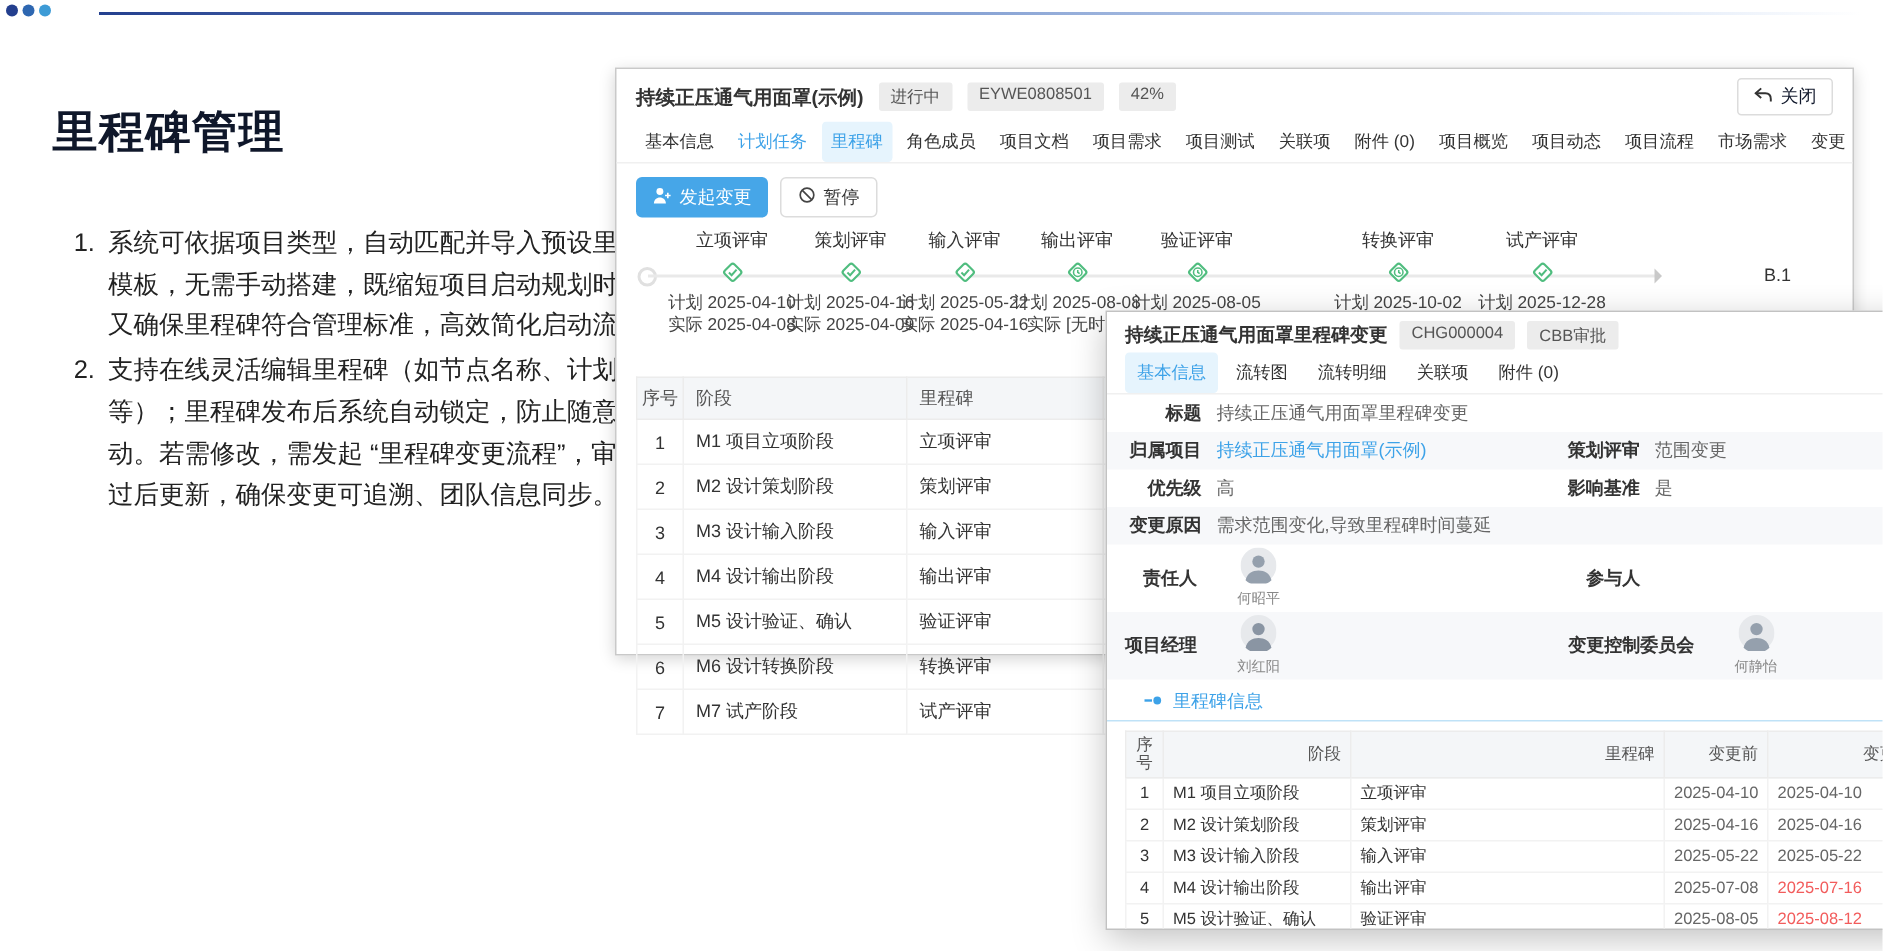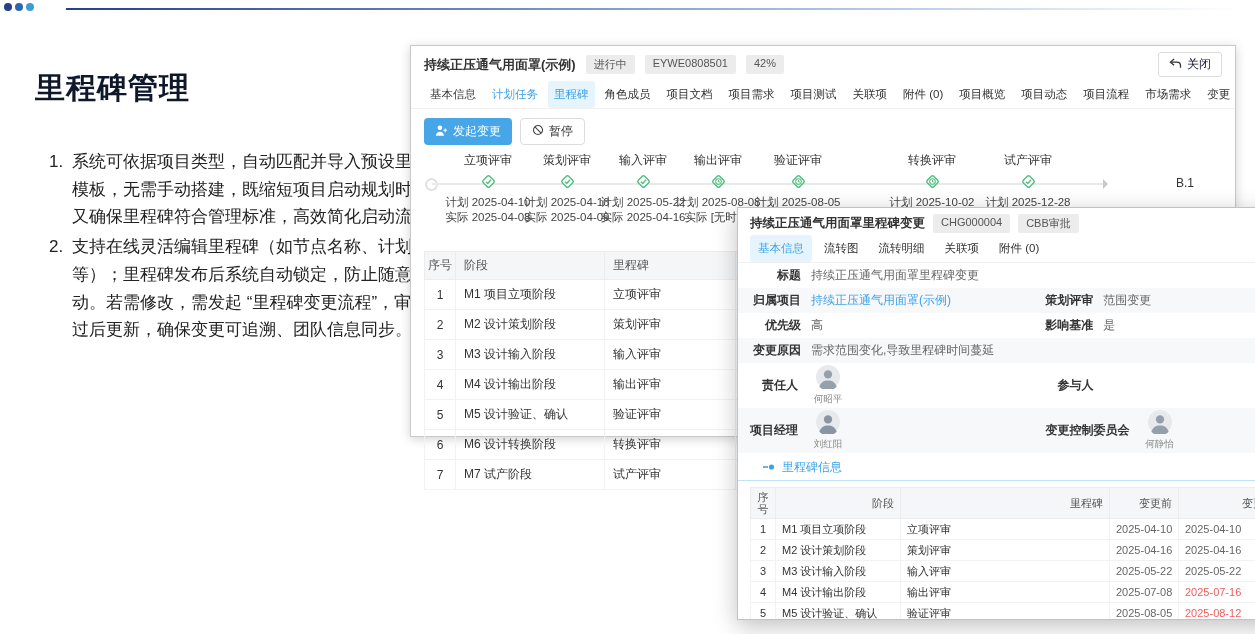--- a/index.html
+++ b/index.html
@@ -74,21 +74,21 @@
 
   .dlg-form{font-size:12px;}
   .f-row{display:flex;align-items:center;padding:4px 15px;}
   .f-row.stripe{background:#f7f8fa;justify-content:flex-end;}
   .f-row.tall{padding:2px 12px;}
   .f-cell{display:flex;align-items:center;flex:1.25;min-width:0;}
   .f-cell.second{flex:1;}
   .f-label{min-width:48px;text-align:right;color:#333;font-weight:bold;margin-right:10px;white-space:nowrap;}
   .f-value{color:#666;white-space:nowrap;overflow:hidden;}
   .f-value.link{color:#3da2e8;}
-  .avatar-wrap{display:flex;flex-direction:column;align-items:center;width:40px;}
+  .avatar-wrap{display:flex;flex-direction:column;align-items:center;width:40px;margin-left:11px;}
   .avatar-name{font-size:9.5px;color:#888;margin-top:1px;white-space:nowrap;}
 
   .section-head{display:flex;align-items:center;gap:6px;padding:6px 24px 4px;color:#3da2e8;font-size:12px;
     border-bottom:1px solid #bfe2f7;}
 
   .dlg-table{margin:6px 12px;width:calc(100% - 24px);border-collapse:collapse;font-size:11px;table-layout:fixed;}
   .dlg-table th{background:#f4f6f8;color:#555;font-weight:normal;text-align:right;padding:3px 6px;border:1px solid #ececec;line-height:12px;}
   .dlg-table td{padding:3.5px 6px;border:1px solid #f2f2f2;color:#333;line-height:13px;white-space:nowrap;overflow:hidden;}
   .dlg-table th:nth-child(1),.dlg-table td:nth-child(1){width:20px;text-align:center;padding-left:2px;padding-right:2px;word-break:break-all;}
   .dlg-table th:nth-child(2),.dlg-table td:nth-child(2){width:112px;}

